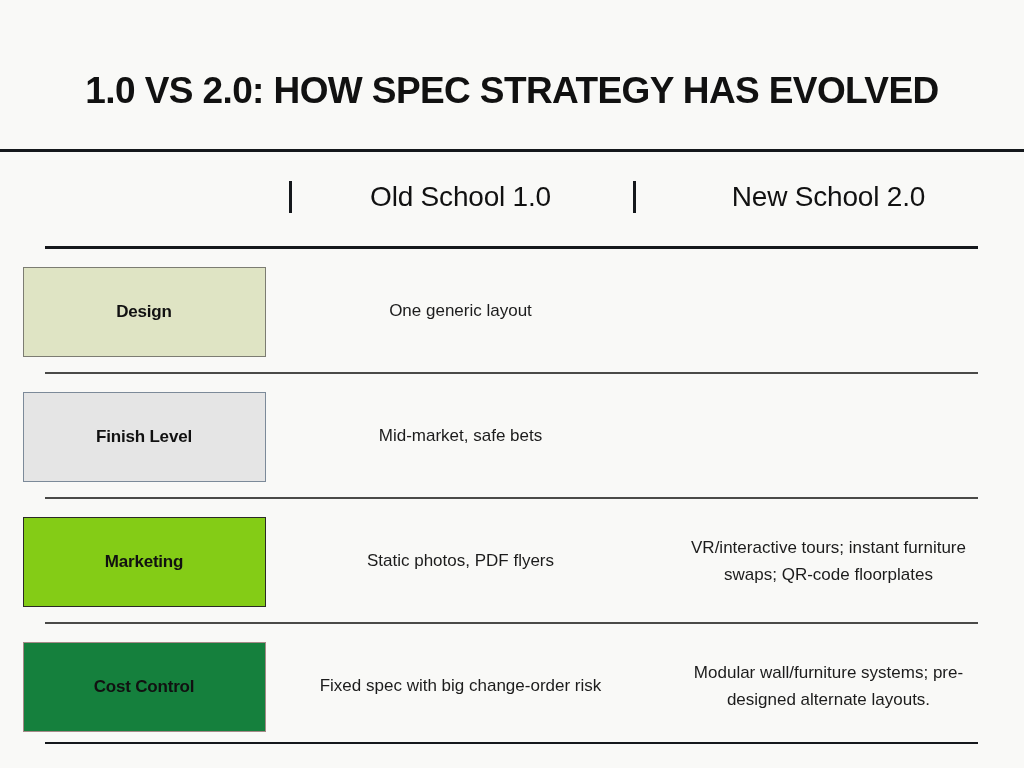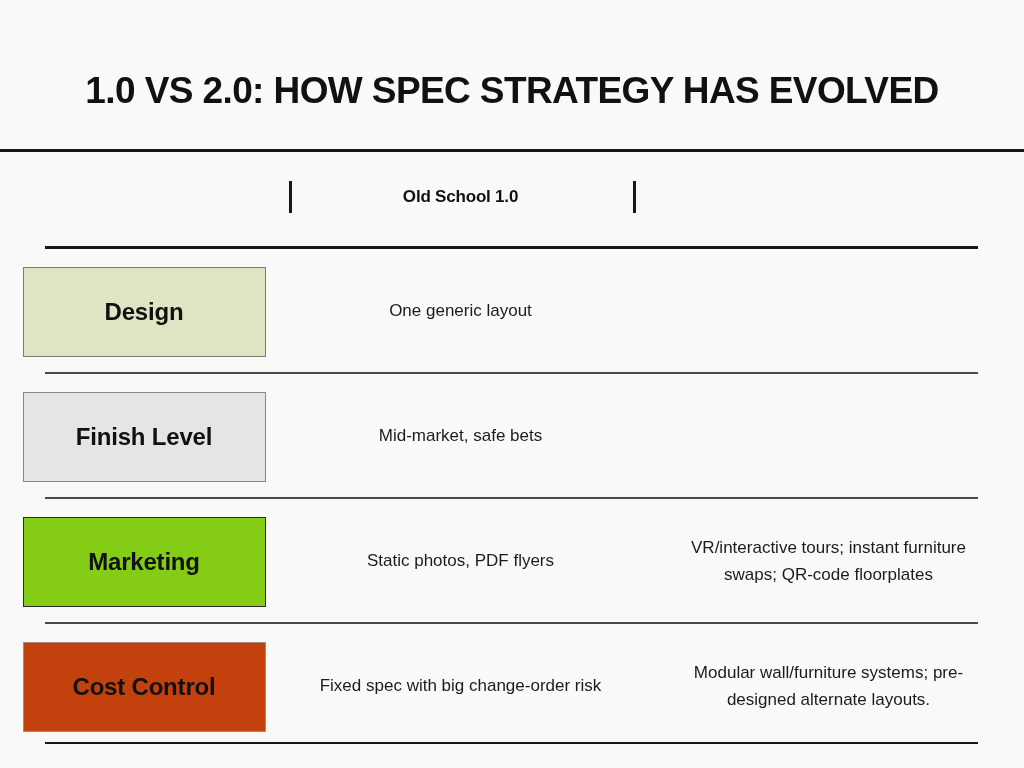--- a/index.html
+++ b/index.html
@@ -92,22 +92,22 @@
     align-items: center;
     justify-content: center;
     position: relative;
   }
 
   
   .header-row {
     height: 90px;
   }
   .head-text {
-    font-size: 17px;
-    font-weight: 700;
+    font-size: 28px;
+    font-weight: 400;
     color: #111111;
     text-align: left;
     letter-spacing: -0.2px;
   }
   .vbar {
     position: absolute;
     top: 50%;
     transform: translateY(-50%);
     width: 3px;
     height: 32px;
@@ -142,21 +142,21 @@
     width: 243px;
     height: 90px;
     box-sizing: border-box;
     border: 1px solid #7c7c72;
     display: flex;
     align-items: center;
     justify-content: center;
     margin-left: 0px;
   }
   .chip-label {
-    font-size: 24px;
+    font-size: 17px;
     font-weight: 700;
     color: #111111;
     text-align: center;
     letter-spacing: -0.2px;
   }
 
   .cell-text {
     font-size: 17px;
     line-height: 1.55;
     color: #1c1c1c;
@@ -202,20 +202,21 @@
     <div class="row header-row">
       <div class="col-label">
         <span class="head-text"></span>
       </div>
       <div class="col-old">
         <span class="vbar"></span>
         <span class="head-text">Old School 1.0</span>
       </div>
       <div class="col-new">
         <span class="vbar"></span>
+        <span class="head-text">New School 2.0</span>
       </div>
     </div>
 
     <div class="rule-head"></div>
 
     <div class="body-rows">
 
       <div class="row data-row">
         <div class="col-label">
           <div class="chip" style="background: rgb(223, 228, 196); border-color: rgb(124, 124, 114);">
@@ -250,21 +251,21 @@
           <div class="cell-text">Static photos, PDF flyers</div>
         </div>
         <div class="col-new">
           <div class="cell-text">VR/interactive tours; instant furniture swaps; QR-code floorplates</div>
         </div>
         <div class="row-div"></div>
       </div>
 
       <div class="row data-row">
         <div class="col-label">
-          <div class="chip" style="background: #c2410c; border-color: rgb(165, 138, 136);">
+          <div class="chip" style="background: #15803d; border-color: rgb(165, 138, 136);">
             <span class="chip-label">Cost Control</span>
           </div>
         </div>
         <div class="col-old">
           <div class="cell-text">Fixed spec with big change-order risk</div>
         </div>
         <div class="col-new">
           <div class="cell-text">Modular wall/furniture systems; pre-designed alternate layouts.</div>
         </div>
       </div>

